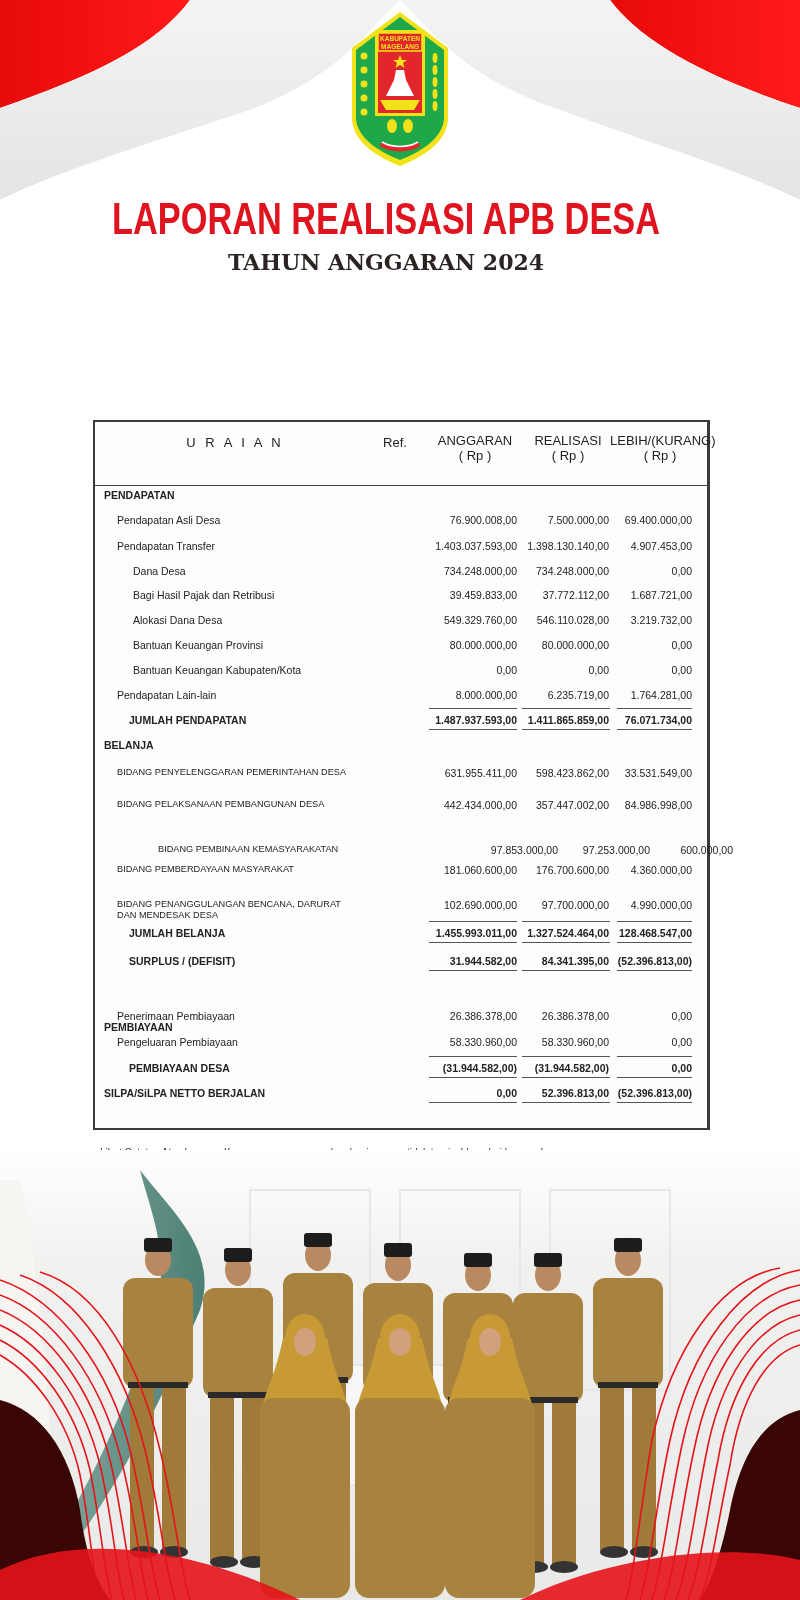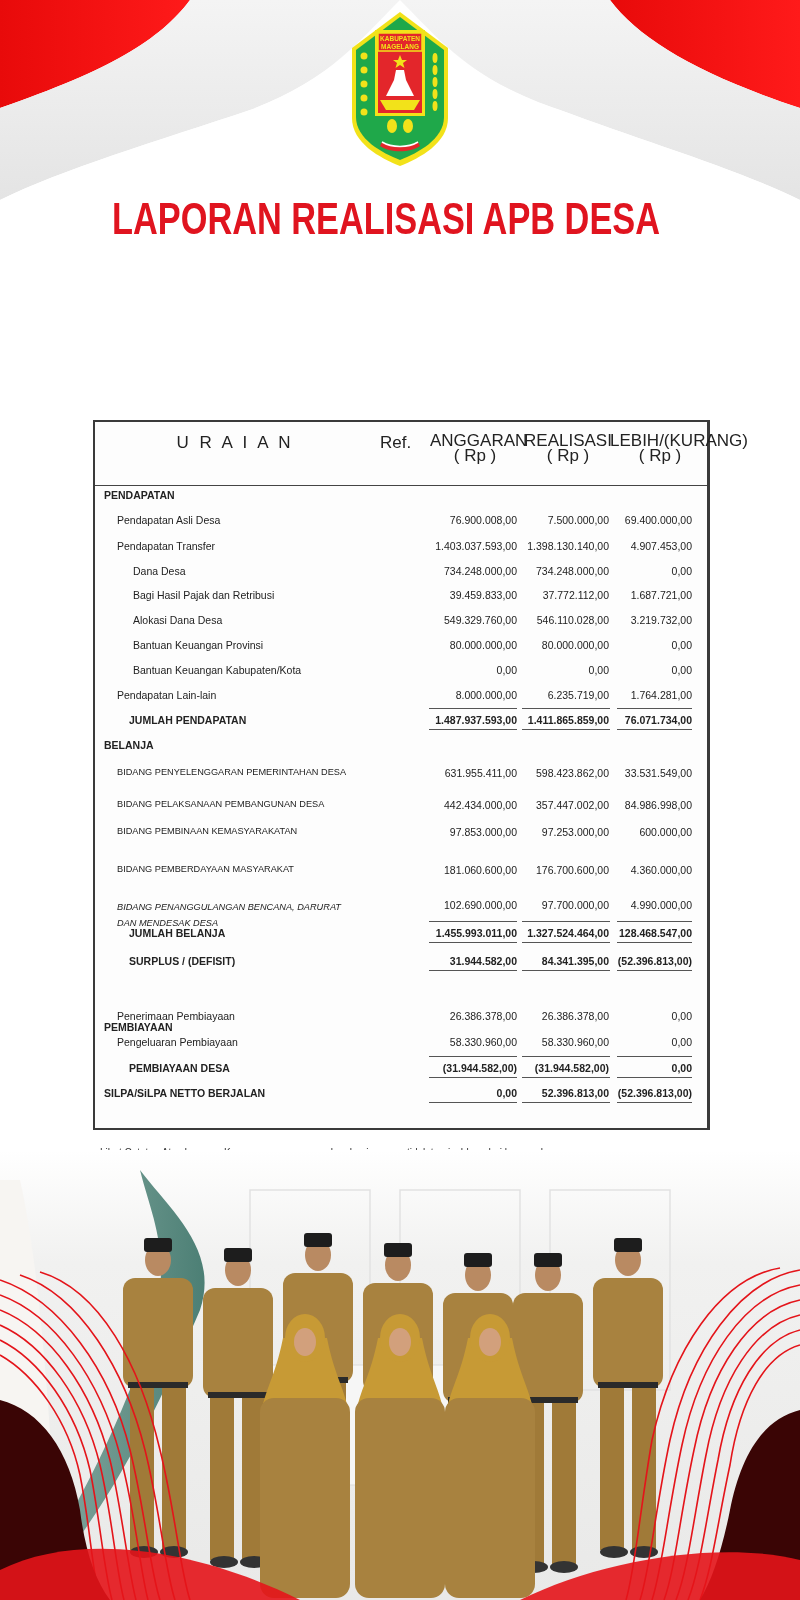--- a/index.html
+++ b/index.html
@@ -29,21 +29,21 @@
   }
   
   .report {
     position: absolute; left: 93px; top: 420px; width: 617px; height: 710px;
     border: 2px solid #3a3a3a; border-right-width: 3px; box-sizing: border-box;
     background: #fdfdfd; color: #222;
   }
   .hdr {
     position: absolute; left: 0; top: 0; width: 100%; height: 63px;
     border-bottom: 1.5px solid #444;
-    font-size: 17px; color: #222;
+    font-size: 13px; color: #222;
   }
   .hdr .h { position: absolute; text-align: center; line-height: 15px; }
   .h-uraian { left: 80px; width: 120px; top: 13px; letter-spacing: 3px; }
   .h-ref { left: 285px; width: 30px; top: 13px; }
   .h-ang { left: 335px; width: 90px; top: 11px; }
   .h-real { left: 428px; width: 90px; top: 11px; }
   .h-lebih { left: 515px; width: 100px; top: 11px; }
   .rows { position: absolute; left: 0; top: 63px; width: 100%; }
   .row { position: absolute; left: 0; width: 100%; height: 22px; font-size: 10.5px; }
   .row .lbl { position: absolute; top: 4px; white-space: nowrap; transform-origin: left; }
@@ -51,21 +51,21 @@
   .v.c1 { left: 312px; }
   .v.c2 { left: 404px; }
   .v.c3 { left: 487px; }
   .row.section .lbl { font-weight: 700; font-size: 10.5px; }
   .row.total .lbl, .row.total .v { font-weight: 700; }
   .lv0 { left: 9px; }
   .lv1 { left: 22px; }
   .lv2 { left: 38px; }
   .lv1t { left: 34px; }
   .caps { font-size: 9.2px; }
-  .wrap2 { white-space: normal !important; width: 240px; line-height: 16px; font-style: italic; }
+  .wrap2 { white-space: normal !important; width: 240px; line-height: 11px; }
   .uline { position: absolute; height: 1px; background: #555; }
   .ul1 { left: 334px; width: 88px; }
   .ul2 { left: 427px; width: 88px; }
   .ul3 { left: 522px; width: 75px; }
   .note {
     position: absolute; left: 100px; top: 1147px; font-size: 10px; color: #333;
     white-space: nowrap;
   }
   
   .photo { position: absolute; left: 0; top: 1150px; width: 800px; height: 450px; }
@@ -121,20 +121,21 @@
       <ellipse cx="95" cy="98" rx="2.5" ry="5"></ellipse>
   </g>
   <ellipse cx="52" cy="118" rx="5" ry="7" fill="#f2e21a"></ellipse>
   <ellipse cx="68" cy="118" rx="5" ry="7" fill="#f2e21a"></ellipse>
   <path d="M40,138 C50,145 70,145 80,138 L78,134 C68,140 52,140 42,134 Z" fill="#e3262b"></path>
   <path d="M42,134 C52,140 68,140 78,134" stroke="#ffffff" stroke-width="1.5" fill="none"></path>
 </svg>
 
 <div class="titles">
   <div class="t1">LAPORAN REALISASI APB DESA</div>
+  <div class="t4">TAHUN ANGGARAN 2024</div>
 </div>
 
 <div class="report">
   <div class="hdr">
     <div class="h h-uraian">U R A I A N</div>
     <div class="h h-ref">Ref.</div>
     <div class="h h-ang">
       <div>ANGGARAN</div>
       <div>( Rp )</div>
     </div>
@@ -219,21 +220,21 @@
         <span class="v c1">631.955.411,00</span>
         <span class="v c2">598.423.862,00</span>
         <span class="v c3">33.531.549,00</span>
       </div>
       <div class="row" style="top: 310px;">
         <span class="lbl lv1 caps">BIDANG PELAKSANAAN PEMBANGUNAN DESA</span>
         <span class="v c1">442.434.000,00</span>
         <span class="v c2">357.447.002,00</span>
         <span class="v c3">84.986.998,00</span>
       </div>
-      <div class="row" style="top: 337px;">
+      <div class="row" style="top: 355px; margin-left: 41px;">
         <span class="lbl lv1 caps">BIDANG PEMBINAAN KEMASYARAKATAN</span>
         <span class="v c1">97.853.000,00</span>
         <span class="v c2">97.253.000,00</span>
         <span class="v c3">600.000,00</span>
       </div>
       <div class="row" style="top: 375px;">
         <span class="lbl lv1 caps">BIDANG PEMBERDAYAAN MASYARAKAT</span>
         <span class="v c1">181.060.600,00</span>
         <span class="v c2">176.700.600,00</span>
         <span class="v c3">4.360.000,00</span>

